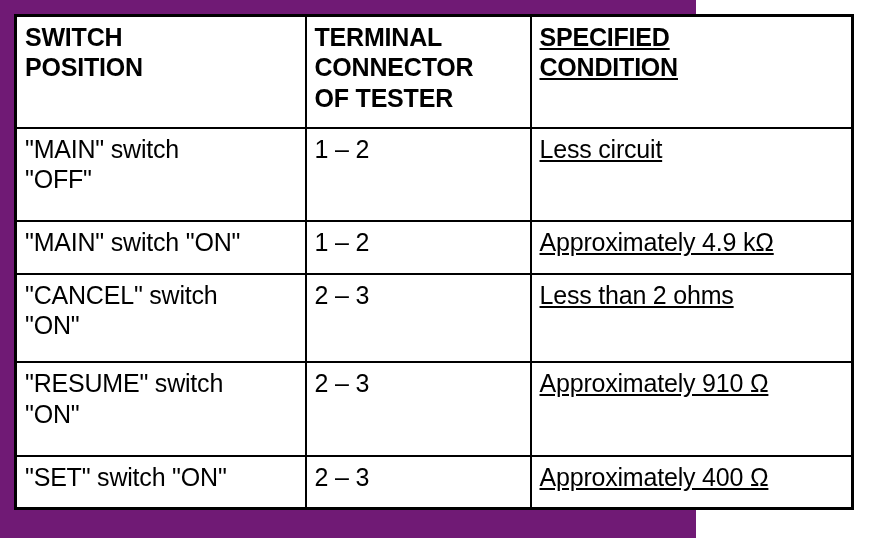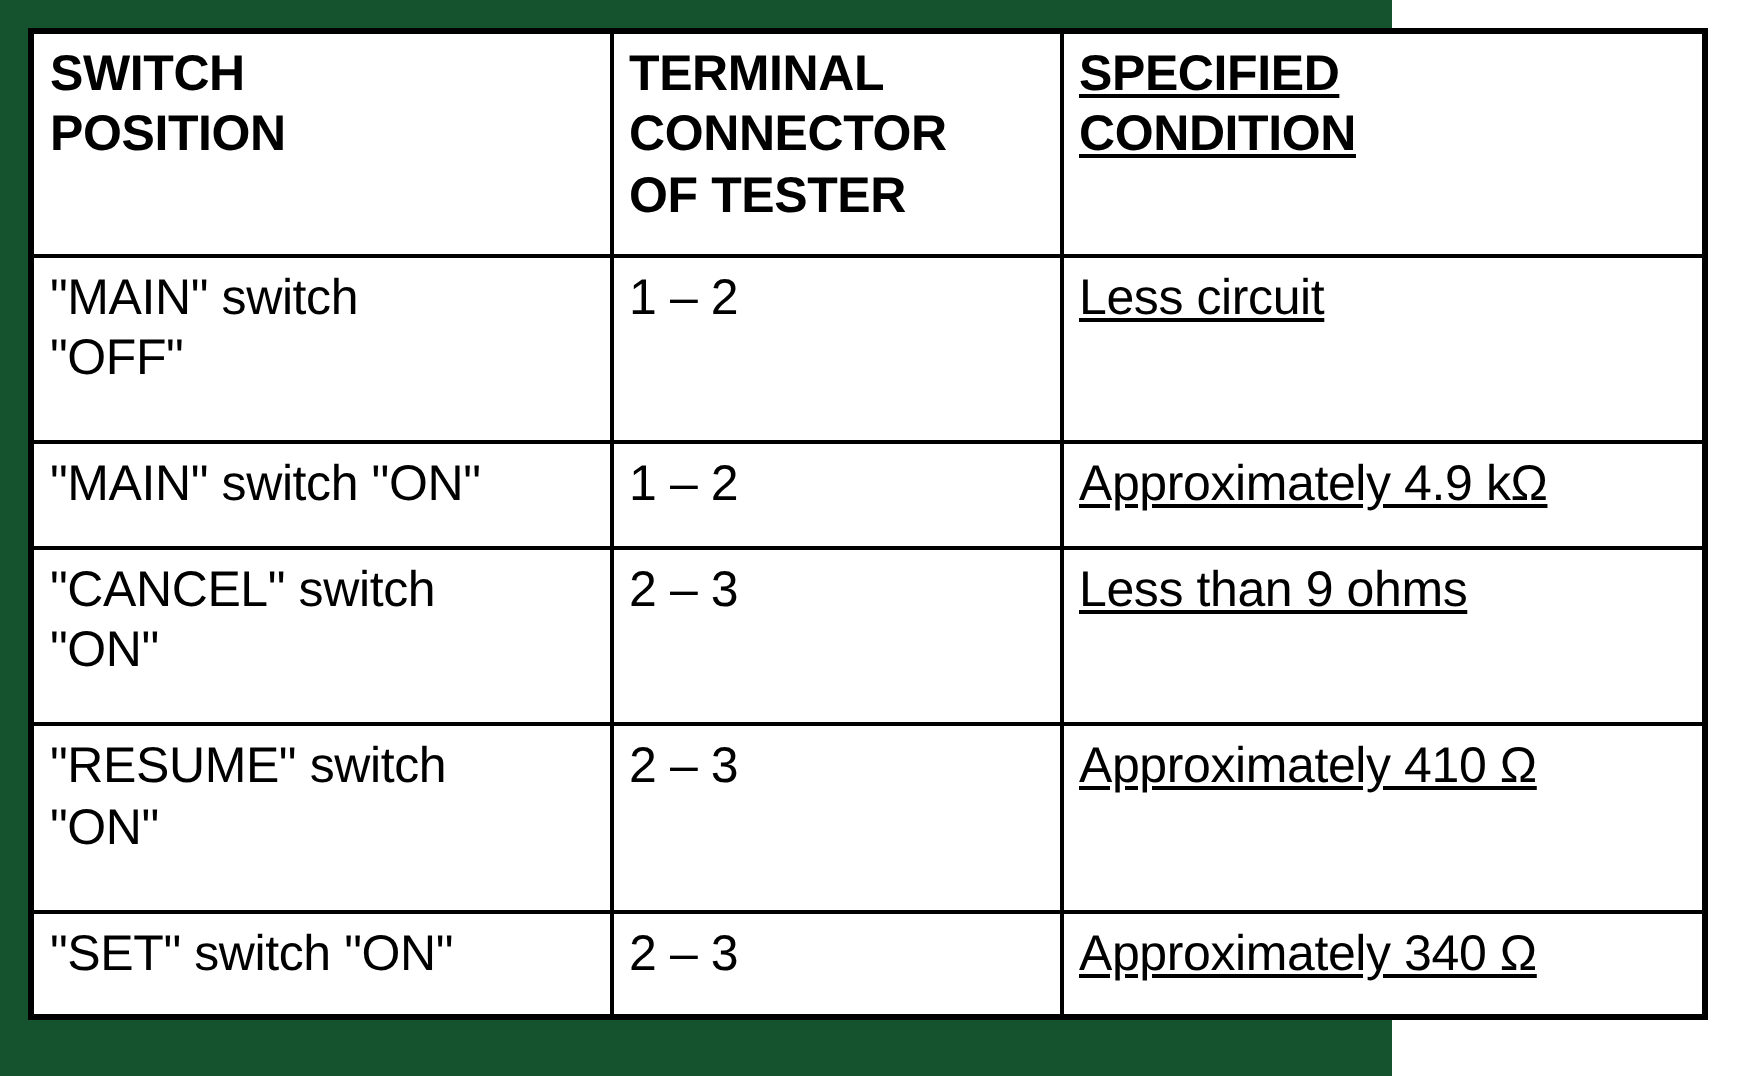--- a/index.html
+++ b/index.html
@@ -12,21 +12,21 @@
     height: 538px;
     overflow: hidden;
     font-family: "Liberation Sans", "DejaVu Sans", sans-serif;
     color: #000000;
   }
 
   #page {
     position: relative;
     width: 696px;
     height: 538px;
-    background: #14532d;
+    background: #701a75;
   }
 
   
   .spec-table {
     position: absolute;
     left: 14px;
     top: 14px;
     width: 837px;
     height: 496px;
     border-collapse: collapse;
@@ -107,32 +107,32 @@
       <tr class="row-2">
         <td>"MAIN" switch "ON"</td>
         <td>1 – 2</td>
         <td>Approximately 4.9 kΩ</td>
       </tr>
 
       <tr class="row-3">
         <td>"CANCEL" switch
 "ON"</td>
         <td>2 – 3</td>
-        <td>Less than 9 ohms</td>
+        <td>Less than 2 ohms</td>
       </tr>
 
       <tr class="row-4">
         <td>"RESUME" switch
 "ON"</td>
         <td>2 – 3</td>
-        <td>Approximately 410 Ω</td>
+        <td>Approximately 910 Ω</td>
       </tr>
 
       <tr class="row-5">
         <td>"SET" switch "ON"</td>
         <td>2 – 3</td>
-        <td>Approximately 340 Ω</td>
+        <td>Approximately 400 Ω</td>
       </tr>
 
     </tbody>
   </table>
 
 </div>
 
 </body></html>

